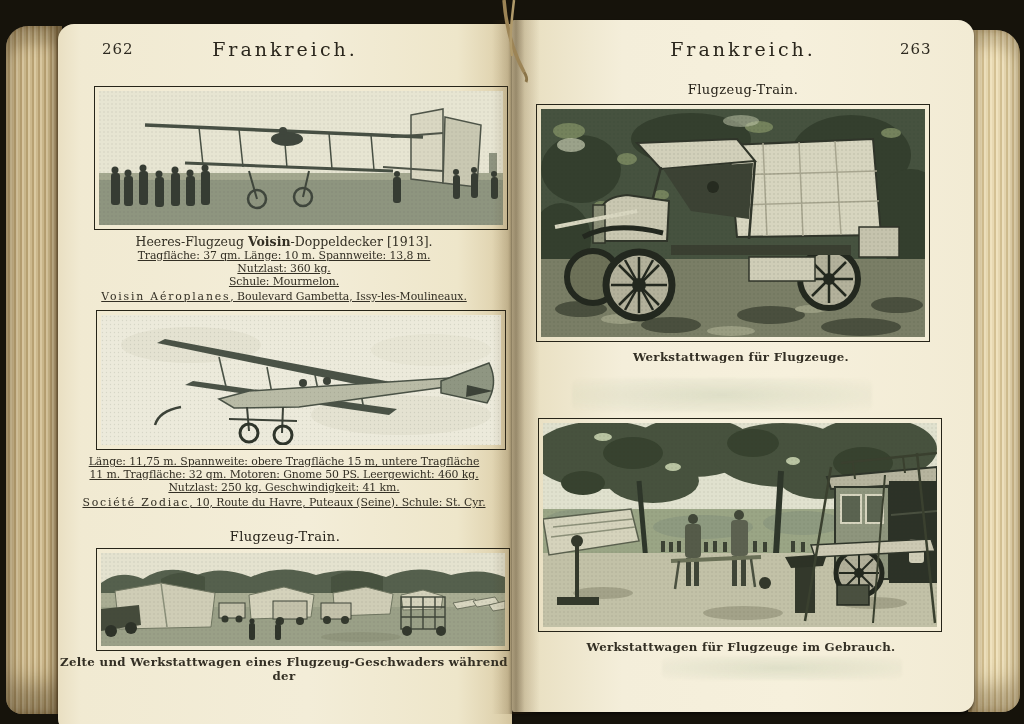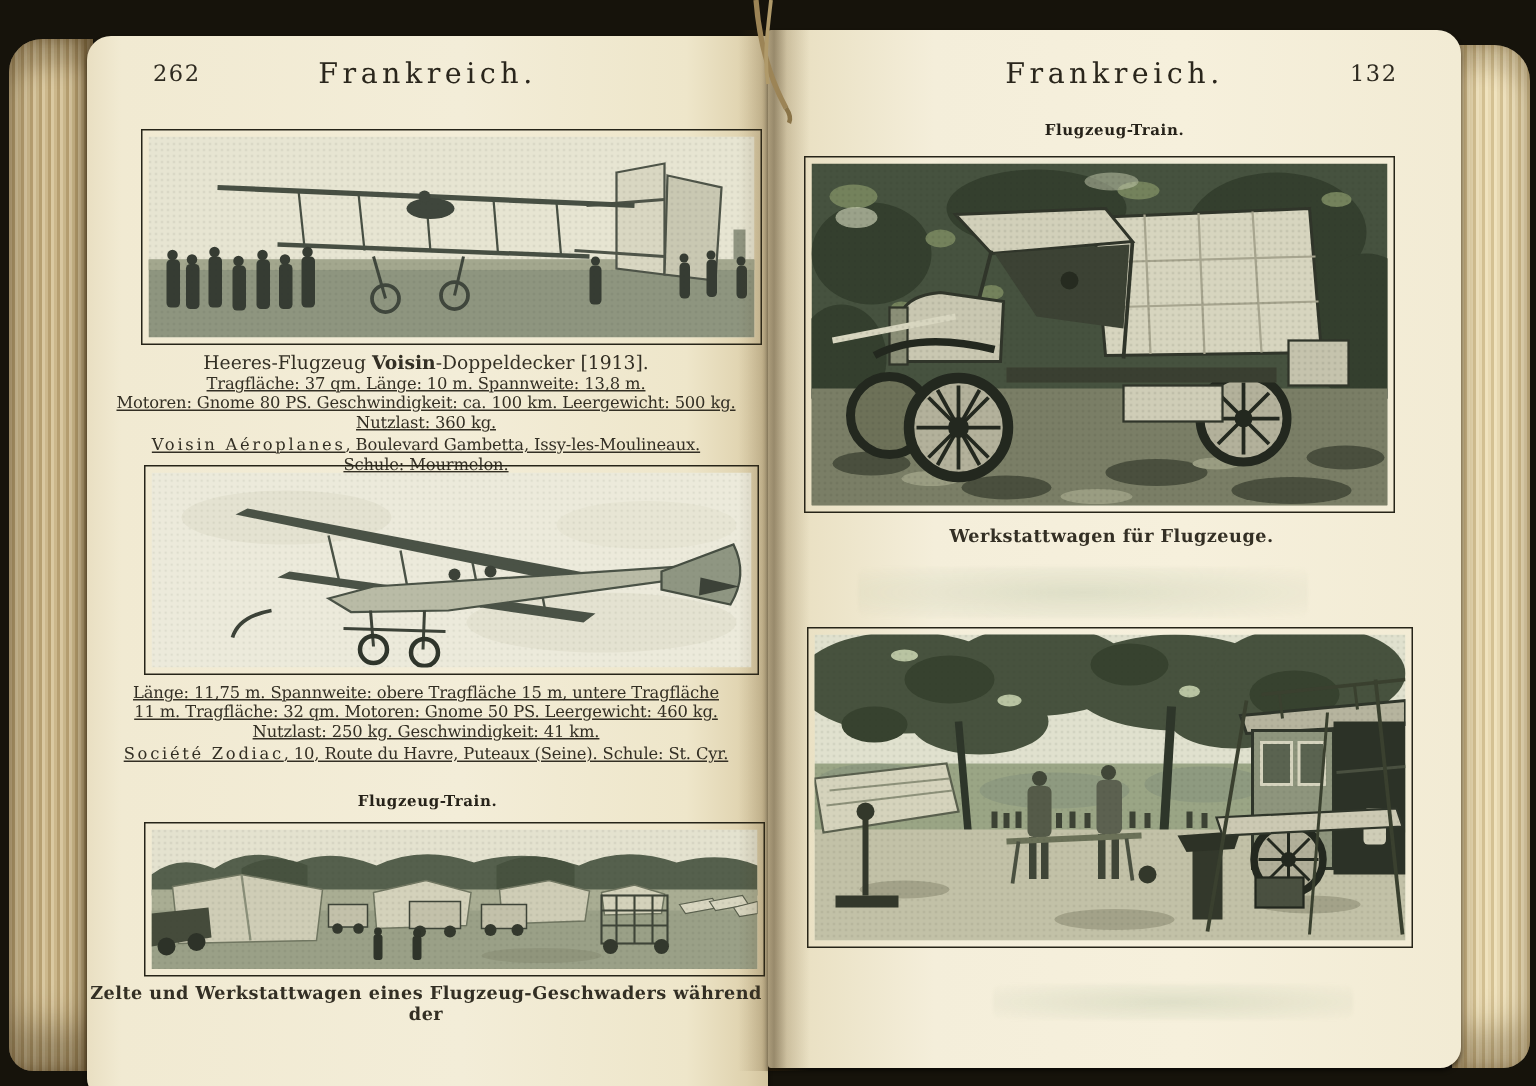--- a/index.html
+++ b/index.html
@@ -42,21 +42,21 @@
   .pagenum{position:absolute;font-size:15px;color:#2e2a20;letter-spacing:1px;}
   .runhead{position:absolute;left:0;width:100%;text-align:center;font-size:19px;letter-spacing:3px;color:#2a261c;}
   .photo-frame{position:absolute;border:1.5px solid #262418;padding:4px;margin:0;background:transparent;}
   .photo-frame svg{display:block;}
   .cap{position:absolute;left:2px;width:448px;text-align:center;color:#332f24;}
   .cap-r{width:458px;left:0;}
   .cap-title{font-size:12.5px;line-height:15px;margin-bottom:1px;}
   .spec{font-size:10.9px;line-height:12.9px;letter-spacing:-0.1px;text-decoration:underline;}
   .addr{margin-top:2px;}
   .firm{letter-spacing:1.8px;}
-  .sec-head{position:absolute;left:0;width:100%;text-align:center;font-weight:bold;font-size:10px;letter-spacing:.4px;color:#262219;}
+  .sec-head{position:absolute;left:0;width:100%;text-align:center;font-weight:normal;font-size:13px;letter-spacing:.4px;color:#262219;}
   .fig-cap{font-weight:bold;font-size:11.8px;line-height:14px;letter-spacing:.3px;}
   .ghost{position:absolute;pointer-events:none;border-radius:6px;
     background:radial-gradient(ellipse at center,rgba(120,150,110,.18) 0%,rgba(120,150,110,.05) 70%,transparent 100%);
     filter:blur(1px);}
 </style>
 </head>
 <body>
 
 <div style="position:absolute;inset:0;">
 
@@ -121,24 +121,23 @@
           <rect x="392" y="86" width="7" height="22" rx="3"></rect>
             <circle cx="395" cy="83" r="3"></circle>
         </g>
         <rect width="404" height="134" fill="url(#ht1)"></rect>
       </svg>
     </figure>
 
     <div class="cap" style="top:210px;">
       <div class="cap-title"><span>Heeres-Flugzeug </span><b>Voisin</b><span>-Doppeldecker [1913].</span></div>
       <div class="spec">Tragfläche: 37 qm.  Länge: 10 m.  Spannweite: 13,8 m.</div>
-      <div class="spec">Motoren: Gnome 80 PS.  Geschwindigkeit: ca. 100 km.  Leergewicht: 500 kg.</div>
       <div class="spec">Nutzlast: 360 kg.</div>
+      <div class="spec">Schule: Mourmelon.</div>
       <div class="spec addr"><span class="firm">Voisin Aéroplanes</span><span>, Boulevard Gambetta, Issy-les-Moulineaux.</span></div>
-      <div class="spec">Schule: Mourmelon.</div>
     </div>
 
     <figure class="photo-frame" style="left:38px;top:286px;width:400px;height:130px;">
       <svg viewBox="0 0 400 130" width="400" height="130" preserveAspectRatio="none">
         <defs>
             <pattern id="ht2" width="4" height="4" patternUnits="userSpaceOnUse">
               <circle cx="1.5" cy="1.5" r="0.65" fill="#3a4036" opacity="0.12"></circle>
             </pattern>
           </defs>
         <rect width="400" height="130" fill="#eceadb"></rect>
@@ -233,21 +232,21 @@
       </svg>
     </figure>
 
     <div class="cap" style="top:631px;">
       <div class="fig-cap">Zelte und Werkstattwagen eines Flugzeug-Geschwaders während der</div>
     </div>
   </div>
 
   <div class="page page-right">
     <div class="runhead" style="top:18px;">Frankreich.</div>
-    <div class="pagenum" style="left:388px;top:20px;">132</div>
+    <div class="pagenum" style="left:388px;top:20px;">263</div>
     <div class="sec-head" style="top:62px;">Flugzeug-Train.</div>
 
     <div class="ghost" style="left:110px;top:86px;width:230px;height:26px;"></div>
 
     <figure class="photo-frame" style="left:24px;top:84px;width:384px;height:228px;">
       <svg viewBox="0 0 384 228" width="384" height="228" preserveAspectRatio="none">
         <defs>
             <pattern id="ht4" width="4" height="4" patternUnits="userSpaceOnUse">
               <circle cx="1" cy="1" r="0.75" fill="#1f241b" opacity="0.16"></circle>
             </pattern>
@@ -430,20 +429,23 @@
         <circle cx="316" cy="150" r="5" fill="#23281f"></circle>
         <polygon points="268,122 388,116 392,128 272,134" fill="#ccc9b3" stroke="#2f352a" stroke-width="1.5"></polygon>
         <line x1="288" y1="44" x2="262" y2="198" stroke="#3a402f" stroke-width="2.5"></line>
         <line x1="374" y1="30" x2="392" y2="200" stroke="#3a402f" stroke-width="2.5"></line>
         <line x1="342" y1="52" x2="330" y2="200" stroke="#3a402f" stroke-width="2"></line>
         <rect x="294" y="162" width="32" height="20" fill="#4a5040" stroke="#23281f" stroke-width="1.5"></rect>
         <rect width="394" height="204" fill="url(#ht5)"></rect>
       </svg>
     </figure>
 
+    <div class="cap cap-r" style="top:620px;">
+      <div class="fig-cap">Werkstattwagen für Flugzeuge im Gebrauch.</div>
+    </div>
     <div class="ghost" style="left:150px;top:636px;width:240px;height:24px;"></div>
   </div>
 
   <div class="gutter"></div>
 
   <svg class="threads" viewBox="0 0 70 84">
     <path d="M20,0 C22,26 28,50 40,72" fill="none" stroke="#9c8456" stroke-width="3.5"></path>
     <path d="M30,0 C28,18 25,38 28,56" fill="none" stroke="#b09a6a" stroke-width="2.5"></path>
     <path d="M40,72 q4,6 2,10" fill="none" stroke="#8a7448" stroke-width="3"></path>
   </svg>

